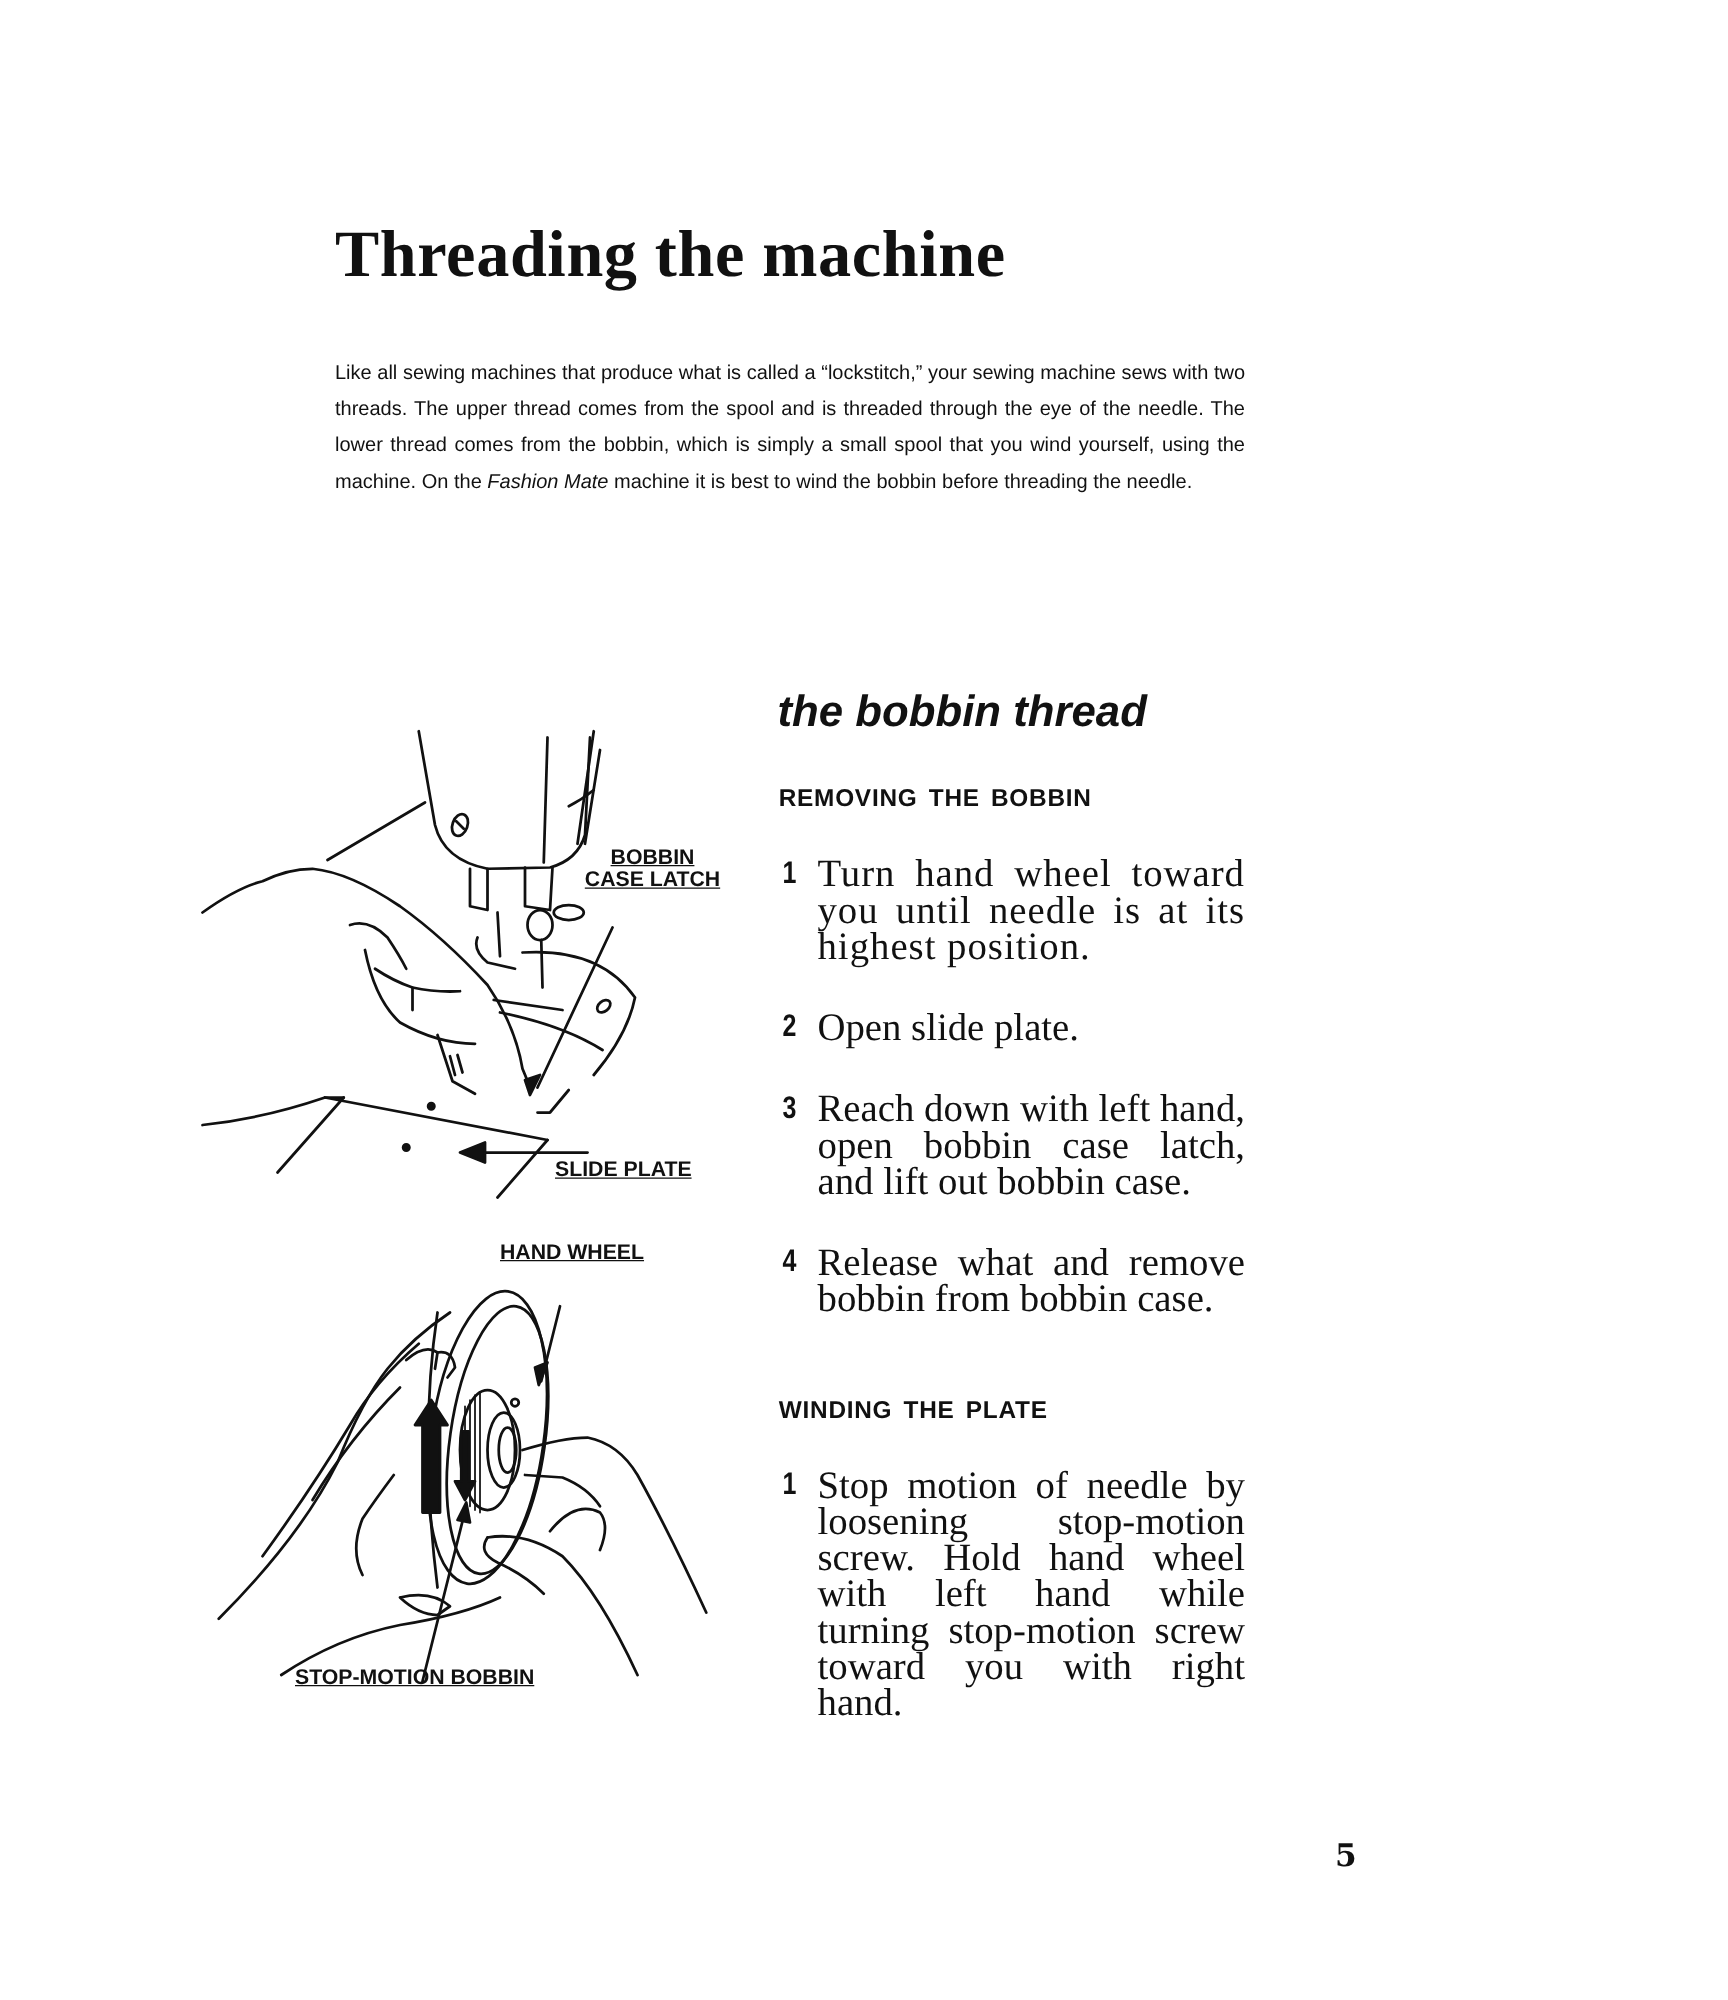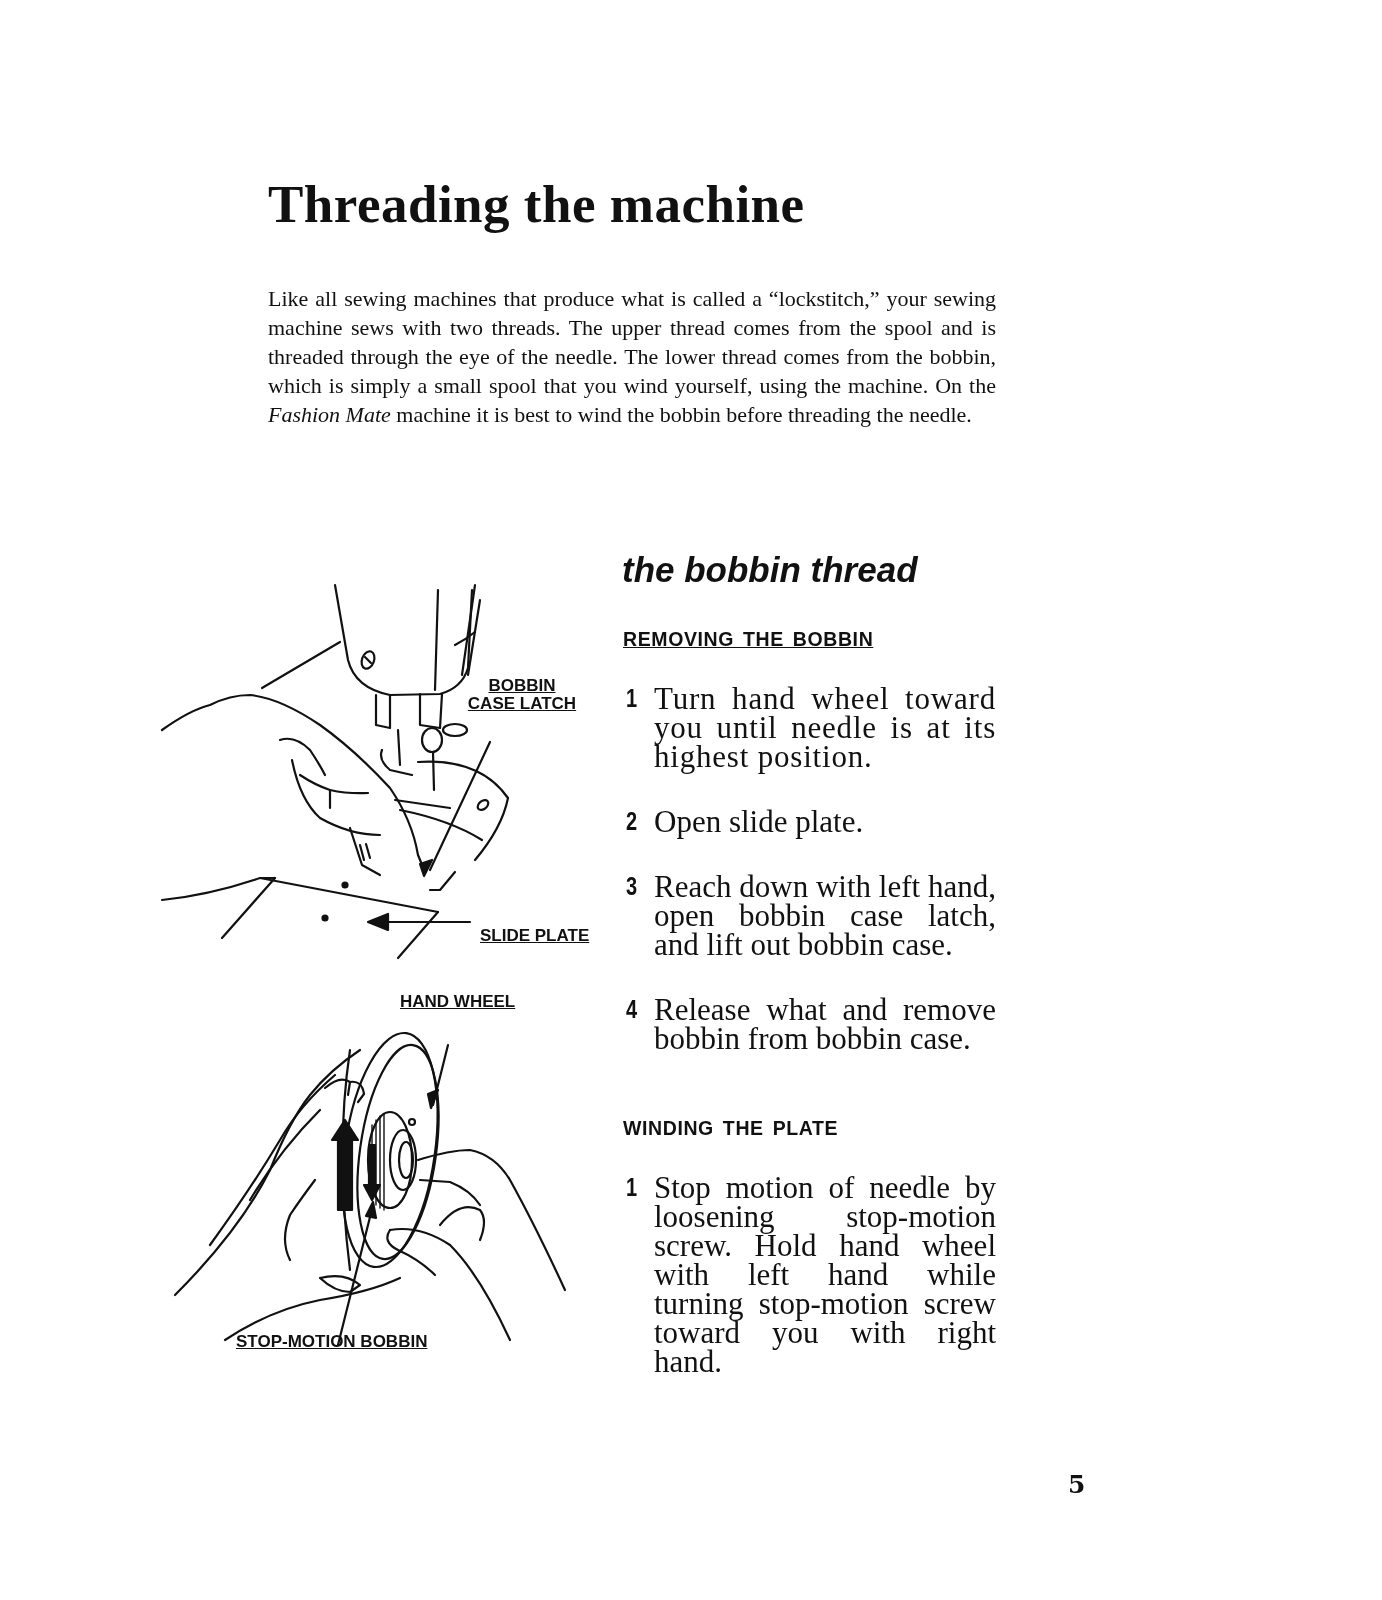--- a/index.html
+++ b/index.html
@@ -4,21 +4,21 @@
 <style>
   html, body { margin: 0; padding: 0; background: #ffffff; }
   body { width: 1382px; height: 1600px; position: relative; overflow: hidden; color: #111; }
   .title {
     position: absolute; left: 268px; top: 178px;
     font-family: Liberation Serif, serif; font-weight: bold;
     font-size: 53px; letter-spacing: 0.5px; margin: 0; line-height: 1;
   }
   .intro {
     position: absolute; left: 268px; top: 284px; width: 728px;
-    font-family: Liberation Serif, serif; font-size: 22px; line-height: 29px;
+    font-family: Liberation Sans, sans-serif; font-size: 16px; line-height: 29px;
     text-align: justify; margin: 0;
   }
   .intro em { font-style: italic; }
   .section-title {
     position: absolute; left: 622px; top: 552px;
     font-family: "Liberation Sans", sans-serif; font-style: italic;
     font-size: 35px; margin: 0; line-height: 1;
   }
   .subhead {
     position: absolute; left: 623px;
@@ -97,21 +97,21 @@
   <circle cx="175" cy="358" r="2.5" fill="#111"></circle>
 
   <path d="M340 182 L280 310"></path>
   <path d="M282 300 L274 316 L270 304 Z" fill="#111"></path>
 </svg>
 
 <div class="label" style="left:462px; top:677px; width:120px;">
   <div>BOBBIN</div>
   <div>CASE LATCH</div>
 </div>
-<div class="label" style="left:480px; top:927px;">SLIDE PLATE</div>
+<div class="label" style="left:444px; top:927px;">SLIDE PLATE</div>
 
 <svg style="left:150px; top:1010px;" width="440" height="350" viewBox="0 0 440 350" fill="none" stroke="#111" stroke-width="2.2" stroke-linecap="round" stroke-linejoin="round">
 
   <ellipse cx="240" cy="140" rx="45" ry="118" transform="rotate(8 240 140)"></ellipse>
   <ellipse cx="248" cy="142" rx="38" ry="108" transform="rotate(8 248 142)"></ellipse>
   <path d="M200 40 Q185 140 200 260"></path>
 
   <ellipse cx="240" cy="150" rx="22" ry="48"></ellipse>
   <path d="M222 115 L222 190 M226 110 L226 195 M230 106 L230 198 M234 104 L234 200" stroke-width="1.4"></path>
   <ellipse cx="253" cy="150" rx="13" ry="30"></ellipse>
@@ -140,21 +140,21 @@
   <path d="M288 80 L281 98 L278 84 Z" fill="#111"></path>
   <path d="M223 195 L188 335"></path>
   <path d="M223 192 L226 208 L216 206 Z" fill="#111"></path>
 </svg>
 
 <div class="label" style="left:400px; top:993px;">HAND WHEEL</div>
 <div class="label" style="left:236px; top:1333px;">STOP-MOTION BOBBIN</div>
 
 <h2 class="section-title">the bobbin thread</h2>
 
-<h3 class="subhead" style="top:628px;text-decoration:underline;">REMOVING THE BOBBIN</h3>
+<h3 class="subhead" style="top:628px;">REMOVING THE BOBBIN</h3>
 
 <div class="step" style="top:684px;">
   <span class="step-num">1</span>
   <span class="step-text" style="letter-spacing:0.8px;">Turn hand wheel toward you until needle is at its highest position.</span>
 </div>
 <div class="step" style="top:807px;">
   <span class="step-num">2</span>
   <span class="step-text">Open slide plate.</span>
 </div>
 <div class="step" style="top:872px;">

